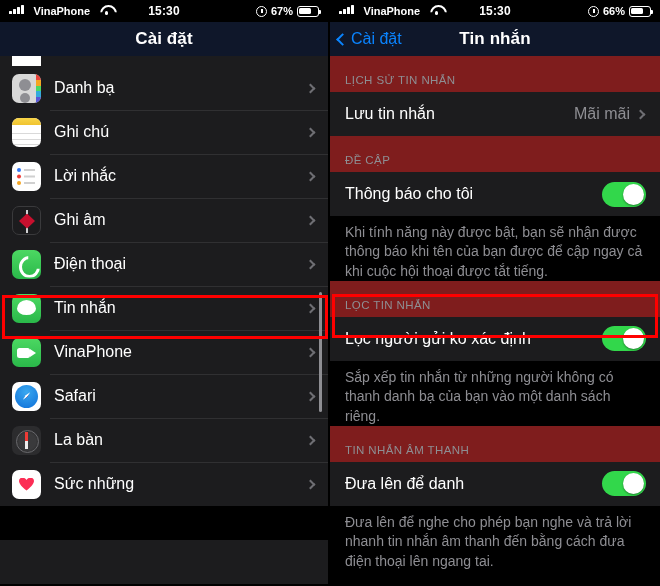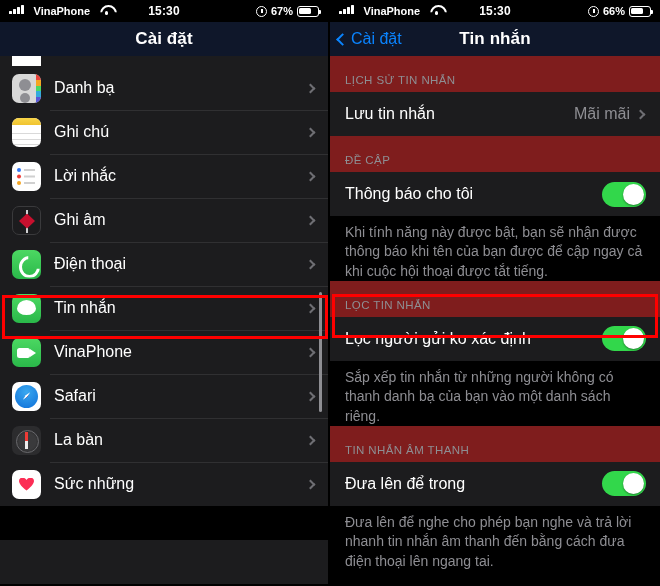--- a/index.html
+++ b/index.html
@@ -338,21 +338,21 @@
           <div class="toggle on">
               <span class="knob"></span>
             </div>
         </div>
       </div>
       <div class="sec-footer">Sắp xếp tin nhắn từ những người không có thanh danh bạ của bạn vào một danh sách riêng.</div>
 
       <div class="sec-header">TIN NHẮN ÂM THANH</div>
       <div class="group">
         <div class="srow">
-          <div class="srow-label">Đưa lên để trong</div>
+          <div class="srow-label">Đưa lên để danh</div>
           <div class="toggle on">
               <span class="knob"></span>
             </div>
         </div>
       </div>
       <div class="sec-footer">Đưa lên để nghe cho phép bạn nghe và trả lời nhanh tin nhắn âm thanh đến bằng cách đưa điện thoại lên ngang tai.</div>
 
       <div class="spacer" style="height:20px"></div>
 
     </div>

